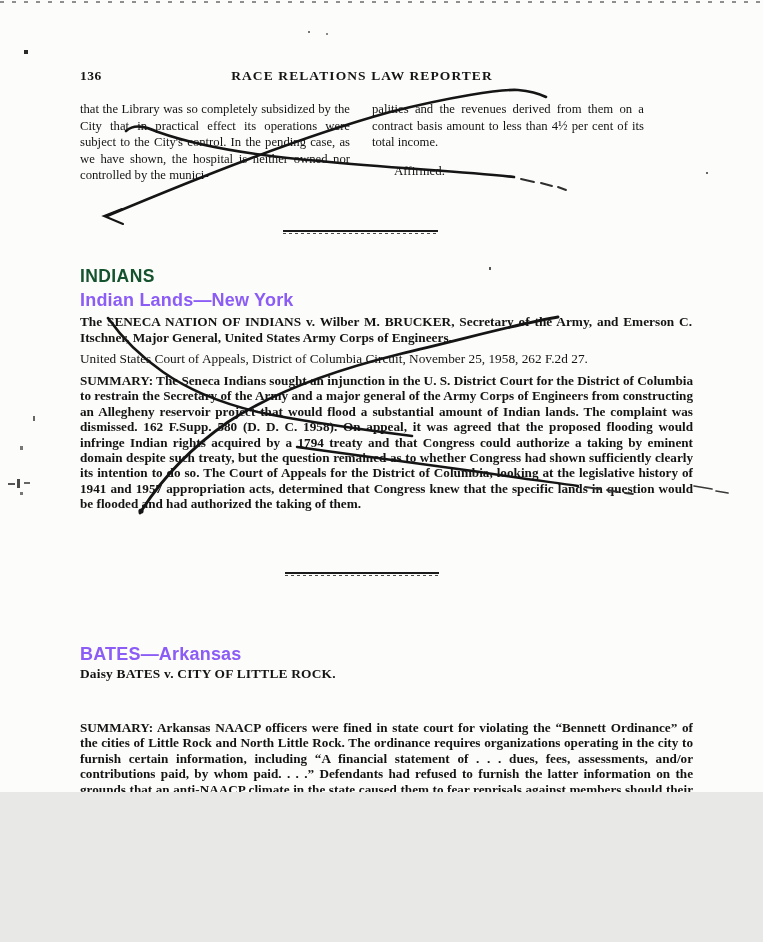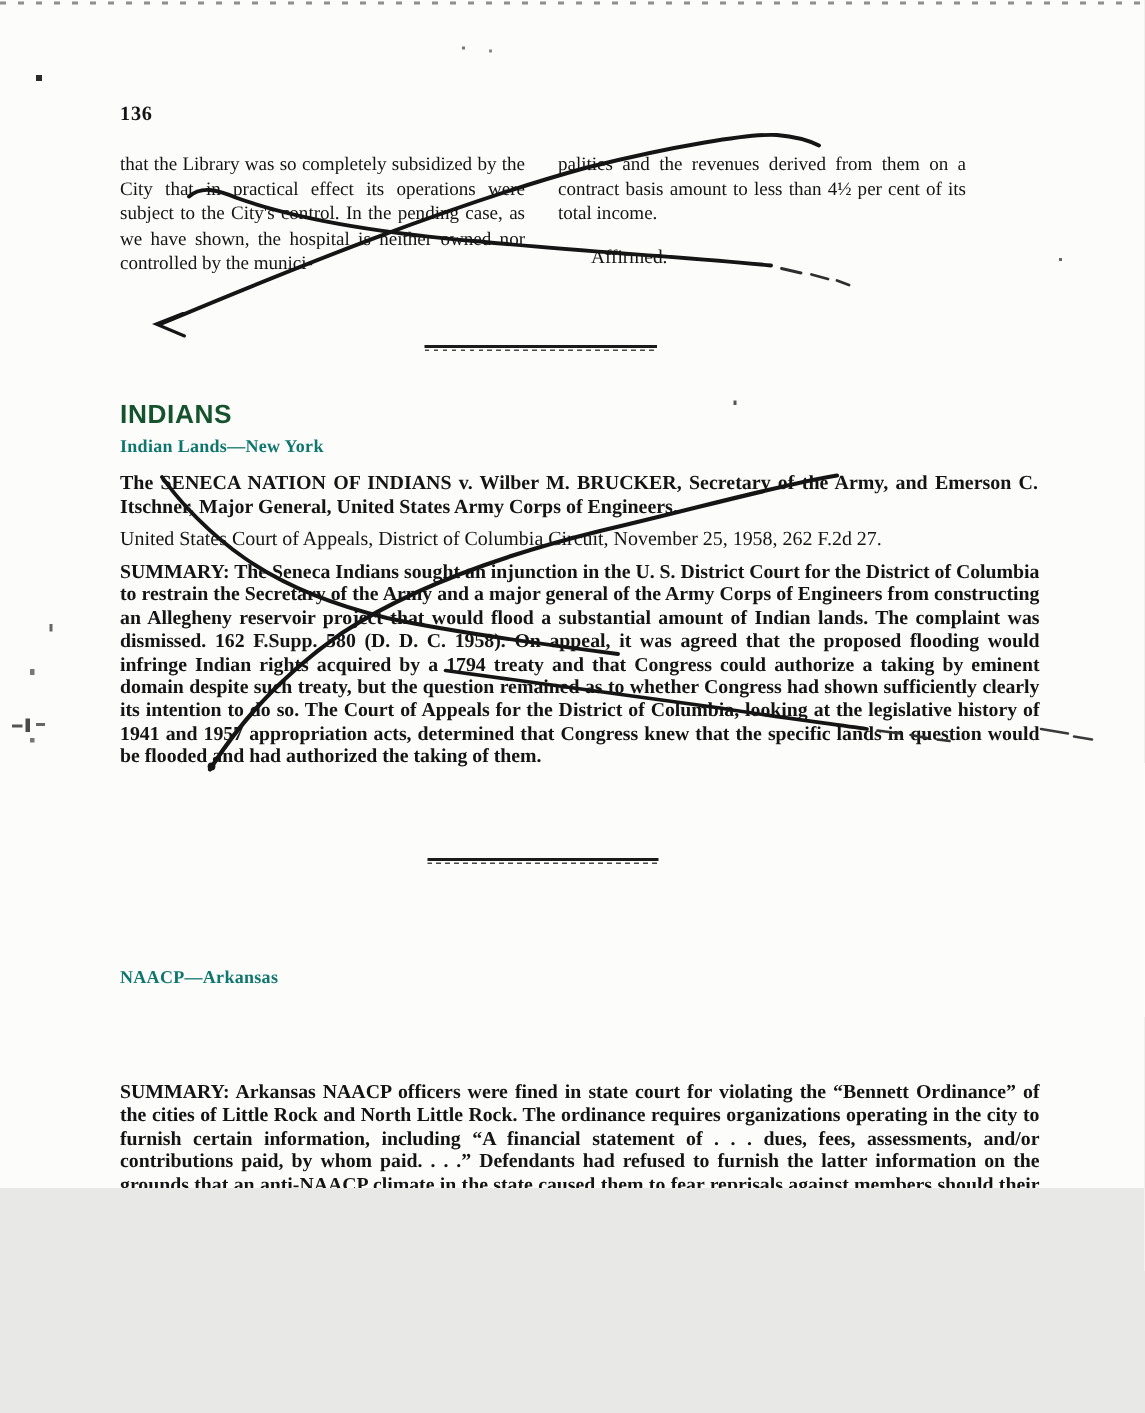--- a/index.html
+++ b/index.html
@@ -42,21 +42,21 @@
   
   .rule{height:5px;}
   .rule .rule-solid{height:2px;background:#1b1b1b;}
   .rule .rule-dash{margin-top:1px;height:1px;
     background:repeating-linear-gradient(90deg,#4a4a4a 0 3px,transparent 3px 6px);}
   .rule1{left:283px;top:230px;width:155px;}
   .rule2{left:285px;top:572px;width:154px;}
 
   
   .sec-heading{font-size:17.5px;font-weight:700;letter-spacing:.4px;color:#14532d;}
-  .sec-subheading{font-size:12px;font-weight:700;letter-spacing:.2px;color:#0f766e;font-family:Liberation Serif, serif;}
+  .sec-subheading{font-size:18px;font-weight:700;letter-spacing:.2px;color:#8b5cf6;}
   .h-indians{left:80px;top:266px;}
   .sh-indians{left:80px;top:290px;}
   .h-orgs{left:80px;top:620px;}
   .sh-orgs{left:80px;top:644px;}
 
   .case-name{left:80px;top:314px;width:612px;font-size:13.3px;font-weight:700;line-height:16.4px;}
   .citation1{left:80px;top:351px;width:620px;font-size:13.3px;}
   .summary1{left:80px;top:373px;width:613px;font-size:13.2px;font-weight:700;line-height:15.4px;}
 
   .case2a{left:80px;top:666px;width:620px;font-size:13.4px;font-weight:700;letter-spacing:.2px;}
@@ -84,20 +84,21 @@
   <div class="abs speck" style="left:33px;top:416px;width:2px;height:5px;background:#666;"></div>
   <div class="abs speck" style="left:20px;top:446px;width:3px;height:4px;background:#777;"></div>
   <div class="abs speck" style="left:8px;top:483px;width:7px;height:2px;background:#555;"></div>
   <div class="abs speck" style="left:17px;top:479px;width:3px;height:9px;background:#4a4a4a;"></div>
   <div class="abs speck" style="left:24px;top:482px;width:6px;height:2px;background:#666;"></div>
   <div class="abs speck" style="left:20px;top:492px;width:3px;height:3px;background:#777;"></div>
   <div class="abs speck" style="left:13px;top:890px;width:3px;height:7px;"></div>
   <div class="abs speck" style="left:706px;top:172px;width:2px;height:2px;background:#666;"></div>
 
   <div class="abs serif page-number">136</div>
+  <div class="abs serif header-title">RACE RELATIONS LAW REPORTER</div>
 
   <div class="abs serif just col-left">that the Library was so completely subsidized by the City that in practical effect its operations were subject to the City's control. In the pending case, as we have shown, the hospital is neither owned nor controlled by the munici-</div>
   <div class="abs" style="left:372px;top:101px;width:272px;">
     <div class="serif just" style="font-size:12.7px;line-height:16.6px;">palities and the revenues derived from them on a contract basis amount to less than 4½ per cent of its total income.</div>
     <div class="serif affirmed" style="font-size:12.9px;">Affirmed.</div>
   </div>
 
   <div class="abs rule rule1">
     <div class="rule-solid"></div>
     <div class="rule-dash"></div>
@@ -107,21 +108,22 @@
   <div class="abs sans sec-subheading sh-indians">Indian Lands—New York</div>
   <div class="abs serif just case-name">The SENECA NATION OF INDIANS v. Wilber M. BRUCKER, Secretary of the Army, and Emerson C. Itschner, Major General, United States Army Corps of Engineers.</div>
   <div class="abs serif citation1">United States Court of Appeals, District of Columbia Circuit, November 25, 1958, 262 F.2d 27.</div>
   <div class="abs serif just summary1">SUMMARY: The Seneca Indians sought an injunction in the U. S. District Court for the District of Columbia to restrain the Secretary of the Army and a major general of the Army Corps of Engineers from constructing an Allegheny reservoir project that would flood a substantial amount of Indian lands. The complaint was dismissed. 162 F.Supp. 580 (D. D. C. 1958). On appeal, it was agreed that the proposed flooding would infringe Indian rights acquired by a 1794 treaty and that Congress could authorize a taking by eminent domain despite such treaty, but the question remained as to whether Congress had shown sufficiently clearly its intention to do so. The Court of Appeals for the District of Columbia, looking at the legislative history of 1941 and 1957 appropriation acts, determined that Congress knew that the specific lands in question would be flooded and had authorized the taking of them.</div>
 
   <div class="abs rule rule2">
     <div class="rule-solid"></div>
     <div class="rule-dash"></div>
   </div>
 
-  <div class="abs sans sec-subheading sh-orgs">NAACP—Arkansas</div>
+  <div class="abs sans sec-subheading sh-orgs">BATES—Arkansas</div>
+  <div class="abs serif case2a">Daisy BATES v. CITY OF LITTLE ROCK.</div>
   <div class="abs serif just summary2">SUMMARY: Arkansas NAACP officers were fined in state court for violating the “Bennett Ordinance” of the cities of Little Rock and North Little Rock. The ordinance requires organizations operating in the city to furnish certain information, including “A financial statement of . . . dues, fees, assessments, and/or contributions paid, by whom paid. . . .” Defendants had refused to furnish the latter information on the grounds that an anti-NAACP climate in the state caused them to fear reprisals against members should their identity be revealed, and that anonymous participation in organizations was protected by the First and Fourteenth Amendments in the absence of a compelling reason or justifiable cause for disclosure. On appeal, the Supreme Court of Arkansas affirmed, two judges dissenting. It was reasoned that the cities could demand the information here called for in order to de-</div>
 
   <svg id="ink" class="abs" width="763" height="942" viewBox="0 0 763 942">
     <g fill="none" stroke="#151515" stroke-linecap="round">
 
       <path d="M126,131 C134,124 144,126 158,132 C200,147 260,156 320,161 C390,168 455,171 514,177" stroke-width="2.6"></path>
       <path d="M521,179 L534,182 M541,183 L552,186 M558,187 L566,190" stroke-width="1.9" stroke="#2e2e2e"></path>
 
       <path d="M107,216 C200,177 300,137 390,112 C450,97 500,89 518,90 C530,91 540,94 546,97" stroke-width="2.6"></path>
       <path d="M122,209 L104,216 L123,224" stroke-width="2"></path>

